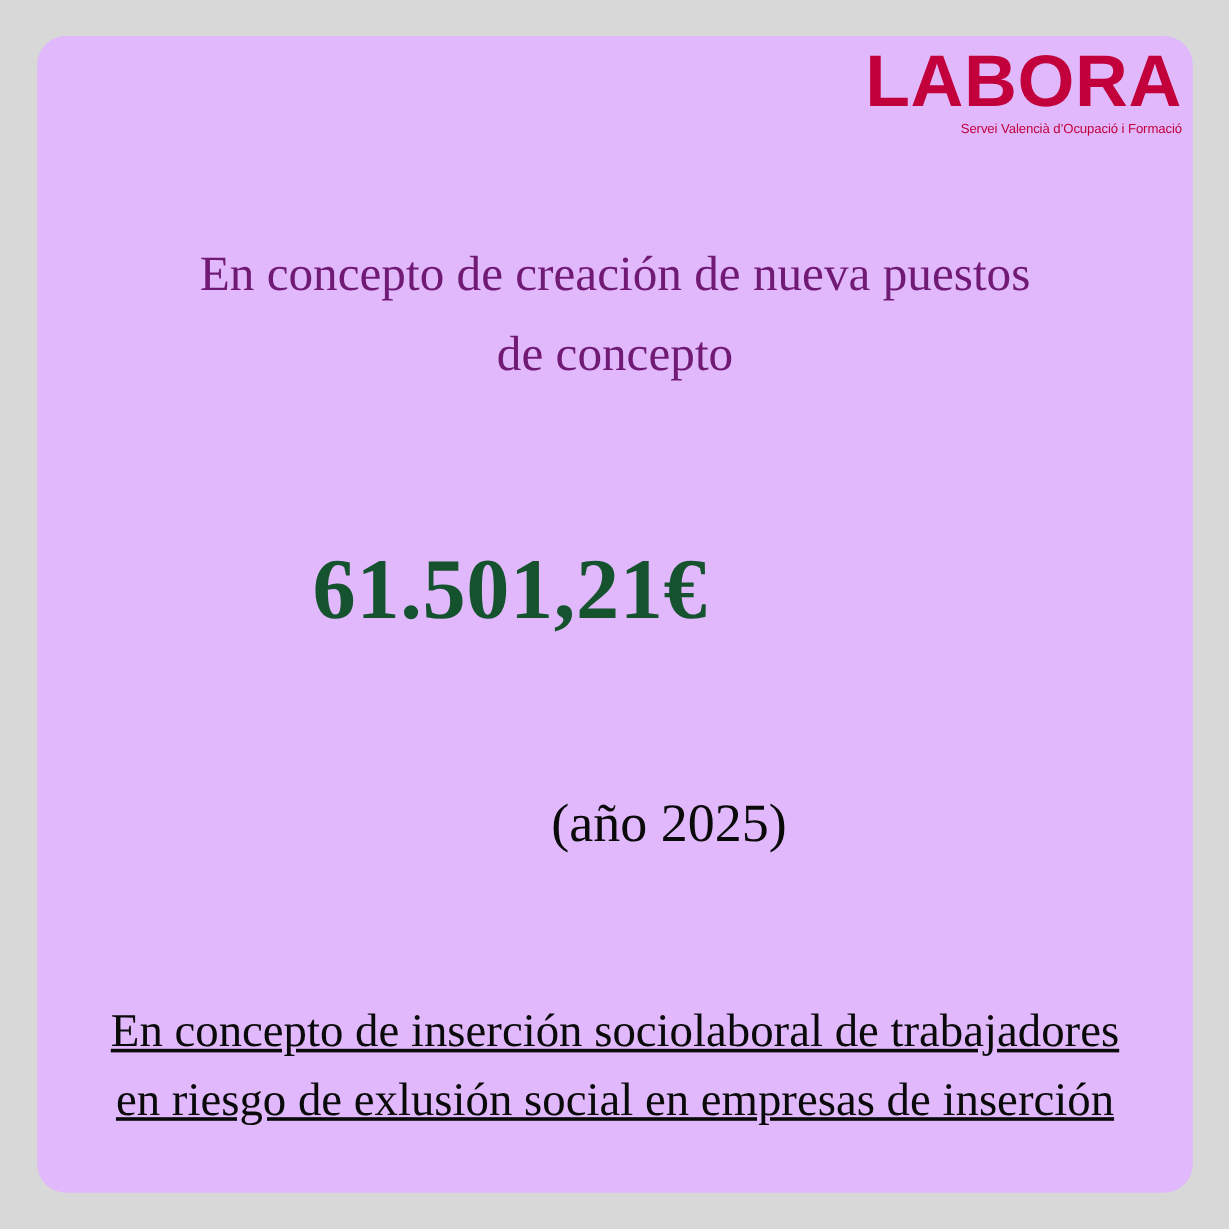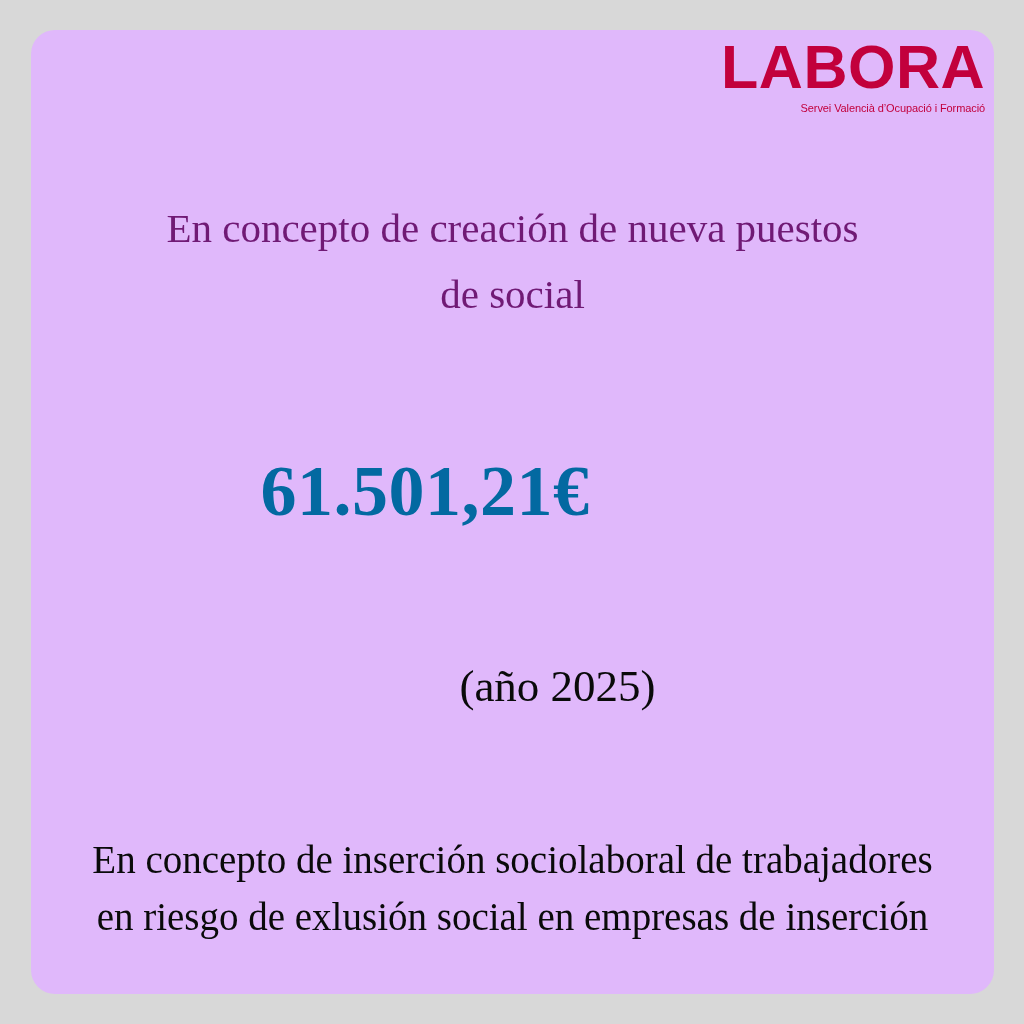--- a/index.html
+++ b/index.html
@@ -77,21 +77,21 @@
 
   .amount {
     position: absolute;
     left: 0;
     top: 422px;
     width: 788px;
     text-align: center;
     font-size: 72px;
     font-weight: bold;
     letter-spacing: 0.5px;
-    color: #0369a1;
+    color: #14532d;
     line-height: 1.1;
   }
 
   .year {
     position: absolute;
     left: 0;
     top: 632px;
     width: 963px;
     text-align: center;
     font-size: 45px;
@@ -102,20 +102,21 @@
 
   .insertion-note {
     position: absolute;
     left: 10px;
     top: 802px;
     width: 943px;
     text-align: center;
     font-size: 39px;
     line-height: 1.45;
     color: #0a0a0a;
+    text-decoration: underline;
   }
   .insertion-note .line {
     display: block;
     white-space: nowrap;
   }
   .concept-heading .line {
     display: block;
   }
 </style>
 </head>
@@ -124,21 +125,21 @@
 <div class="frame">
   <div class="panel">
 
     <div class="logo">
       <span class="logo-wordmark">LABORA</span>
       <span class="logo-tagline">Servei Valencià d’Ocupació i Formació</span>
     </div>
 
     <div class="concept-heading">
       <span class="line">En concepto de creación de nueva puestos</span>
-      <span class="line">de social</span>
+      <span class="line">de concepto</span>
     </div>
 
     <div class="amount">61.501,21€</div>
 
     <div class="year">(año 2025)</div>
 
     <div class="insertion-note">
       <span class="line">En concepto de inserción sociolaboral de trabajadores</span>
       <span class="line">en riesgo de exlusión social en empresas de inserción</span>
     </div>

